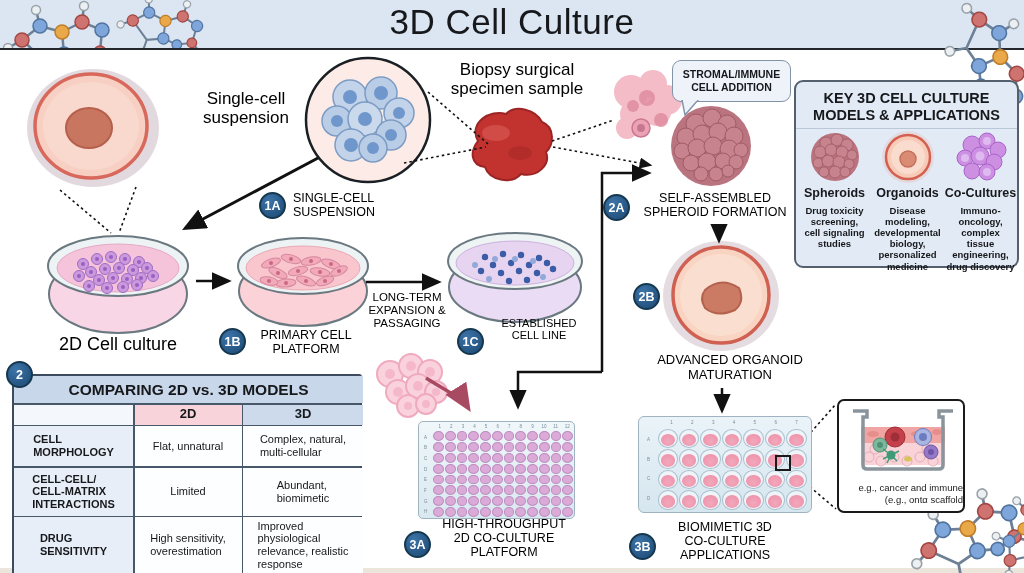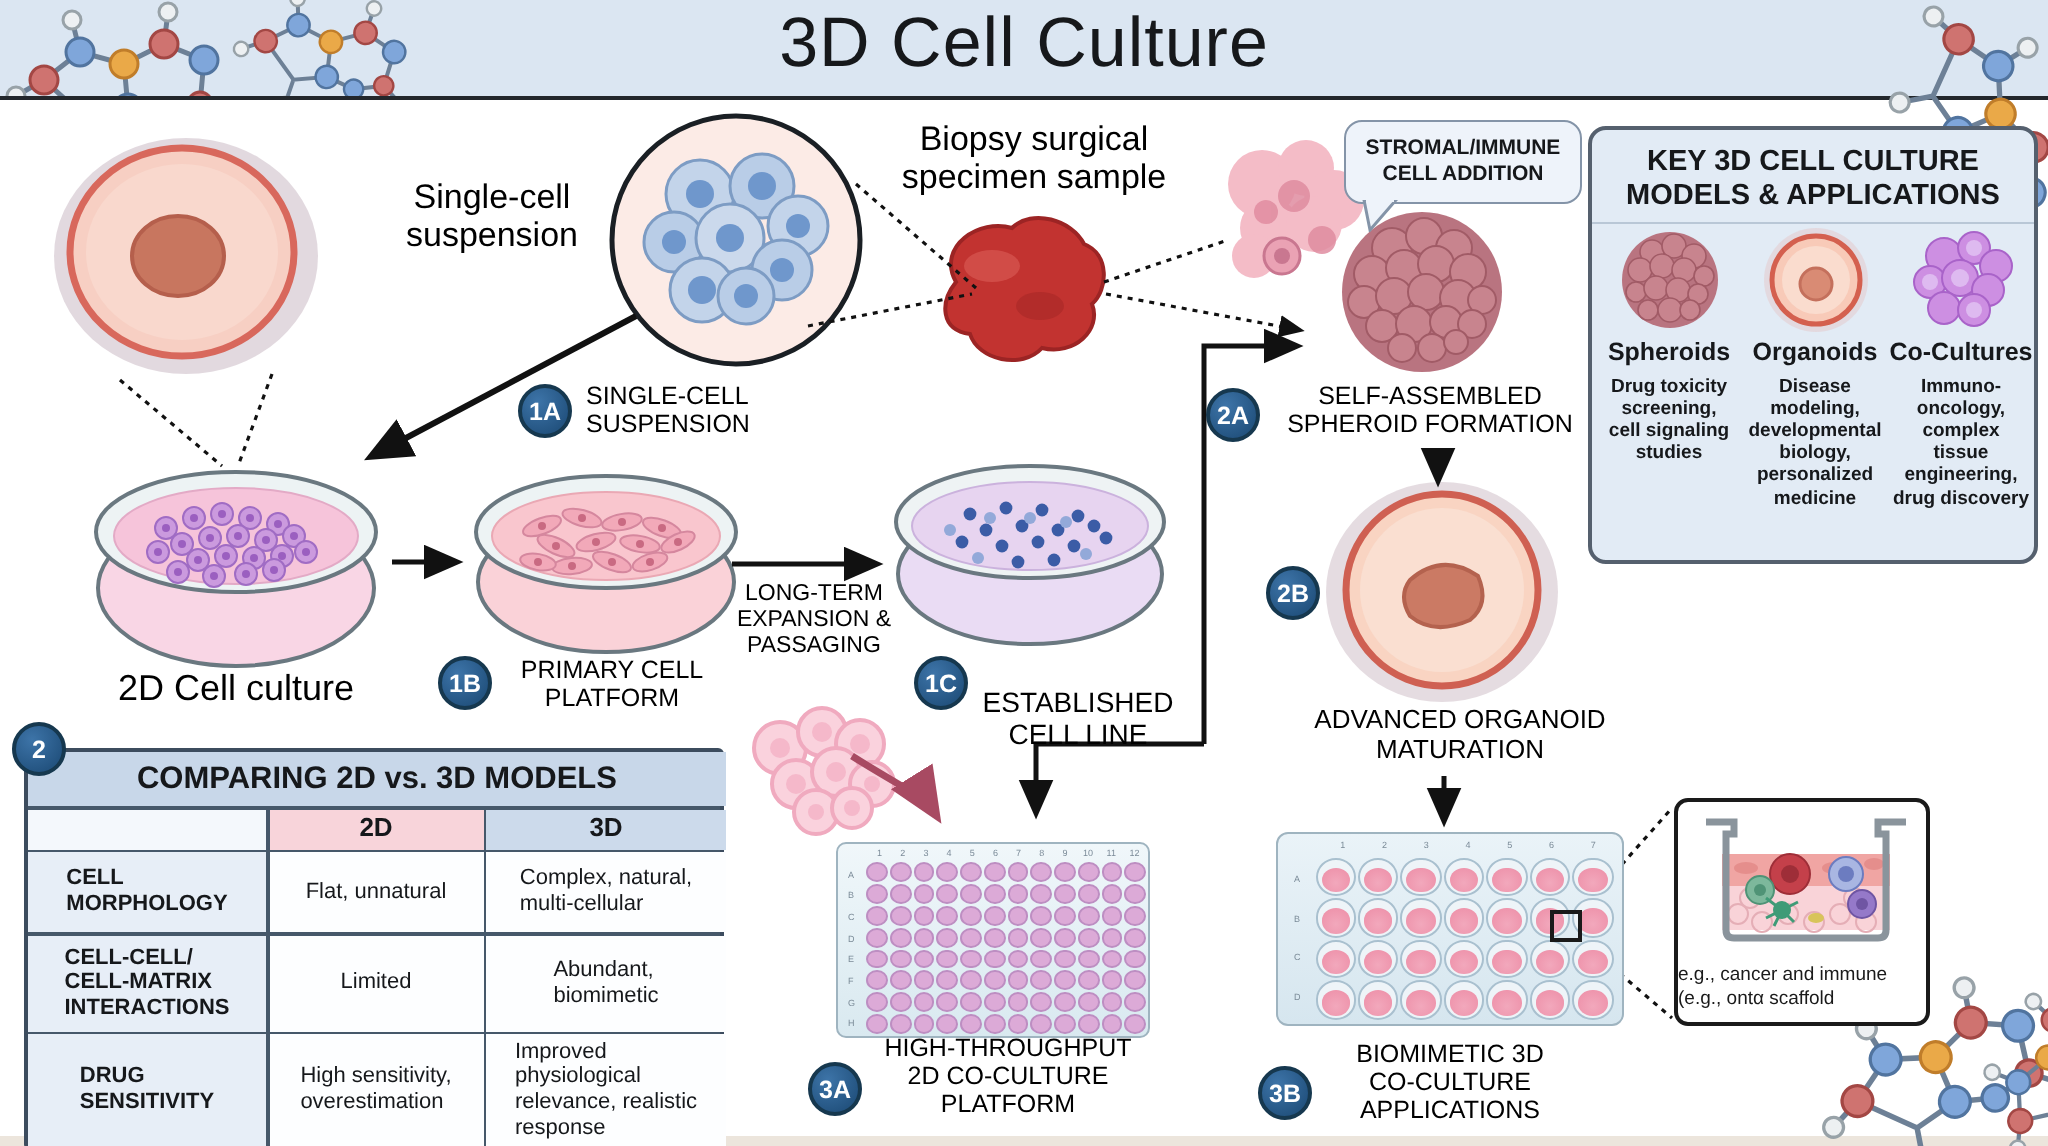--- a/index.html
+++ b/index.html
@@ -15,21 +15,21 @@
          font-weight:normal;letter-spacing:0.5px;z-index:4;}
   
   .badge{position:absolute;width:27px;height:27px;border-radius:50%;box-sizing:border-box;
          background:radial-gradient(circle at 35% 30%, #3d74a8, #235380 75%);
          border:2.5px solid #16384f;color:#fff;font-weight:bold;font-size:12.5px;
          display:flex;align-items:center;justify-content:center;z-index:14;}
   
   .bubble{position:absolute;box-sizing:border-box;background:#eef3fa;border:1.5px solid #8494a8;
           border-radius:9px;display:flex;align-items:center;justify-content:center;z-index:11;}
   
-  .panel{position:absolute;left:794px;top:63px;width:225px;height:219px;box-sizing:border-box;
+  .panel{position:absolute;left:794px;top:80px;width:225px;height:188px;box-sizing:border-box;
          background:#e2ebf5;border:2px solid #55606e;border-radius:9px;z-index:6;}
   .panel-title{position:absolute;left:0;top:8px;width:100%;text-align:center;font-weight:bold;
                font-size:14.5px;line-height:1.2;white-space:pre-line;}
   .panel-div{position:absolute;left:0;top:46px;width:100%;border-top:1.5px solid #b9c7d6;}
   .panel-items{position:absolute;left:2px;top:48px;width:219px;display:flex;}
   .panel-item{width:73px;display:flex;flex-direction:column;align-items:center;}
   .panel-name{font-weight:bold;font-size:12.5px;margin-top:2px;}
   .panel-desc{font-size:9.5px;text-align:center;line-height:1.17;white-space:pre-line;margin-top:5px;font-weight:bold;}
   
   .cmp{position:absolute;left:12px;top:374px;width:350px;box-sizing:border-box;z-index:10;
@@ -65,21 +65,21 @@
              grid-template-columns:repeat(7,1fr);grid-template-rows:repeat(4,1fr);}
   .well24{position:relative;border-radius:50%;background:#eef4f8;border:1px solid #a9c0cf;
           box-sizing:border-box;margin:0.5px;}
   .media24{position:absolute;left:2px;right:2px;top:4px;bottom:1px;border-radius:50%;
            background:radial-gradient(circle at 50% 62%, #f2a8bc, #ee93ab 80%);}
   .marker-sq{position:absolute;left:775px;top:455px;width:12px;height:12px;
              border:2px solid #1a1a1a;z-index:13;background:transparent;}
   
   .inset{position:absolute;left:837px;top:399px;width:128px;height:114px;box-sizing:border-box;
          background:#fff;border:2px solid #1a1a1a;border-radius:7px;z-index:12;}
-  .inset-cap{position:absolute;left:0;bottom:5px;width:100%;text-align:left;font-size:9.5px;
+  .inset-cap{position:absolute;left:0;bottom:5px;width:100%;text-align:right;font-size:9.5px;
              line-height:1.25;white-space:pre-line;color:#1a1a1a;}
   .strip{position:absolute;left:0;top:568px;width:1024px;height:5px;background:#ece5dc;z-index:2;}
   svg{display:block;}
   .deco{z-index:5;}
 </style>
 </head>
 <body>
 
 <div class="canvas">
 
@@ -393,21 +393,21 @@
 
   <div class="badge" style="left:259px;top:192px">1A</div>
   <div class="lbl" style="left:293px;top:191px;width:120px;font-size:12.5px">SINGLE-CELL
 SUSPENSION</div>
 
   <div class="badge" style="left:219px;top:328px">1B</div>
   <div class="lbl ctr" style="left:249px;top:328px;width:114px;font-size:12.5px">PRIMARY CELL
 PLATFORM</div>
 
   <div class="badge" style="left:457px;top:328px">1C</div>
-  <div class="lbl ctr" style="left:484px;top:344px;width:110px;font-size:14px">ESTABLISHED
+  <div class="lbl ctr" style="left:484px;top:317px;width:110px;font-size:11px">ESTABLISHED
 CELL LINE</div>
 
   <div class="badge" style="left:603px;top:194px">2A</div>
   <div class="lbl ctr" style="left:630px;top:191px;width:170px;font-size:12.5px">SELF-ASSEMBLED
 SPHEROID FORMATION</div>
 
   <div class="badge" style="left:633px;top:283px">2B</div>
   <div class="lbl ctr" style="left:638px;top:353px;width:184px;font-size:13px">ADVANCED ORGANOID
 MATURATION</div>
 

